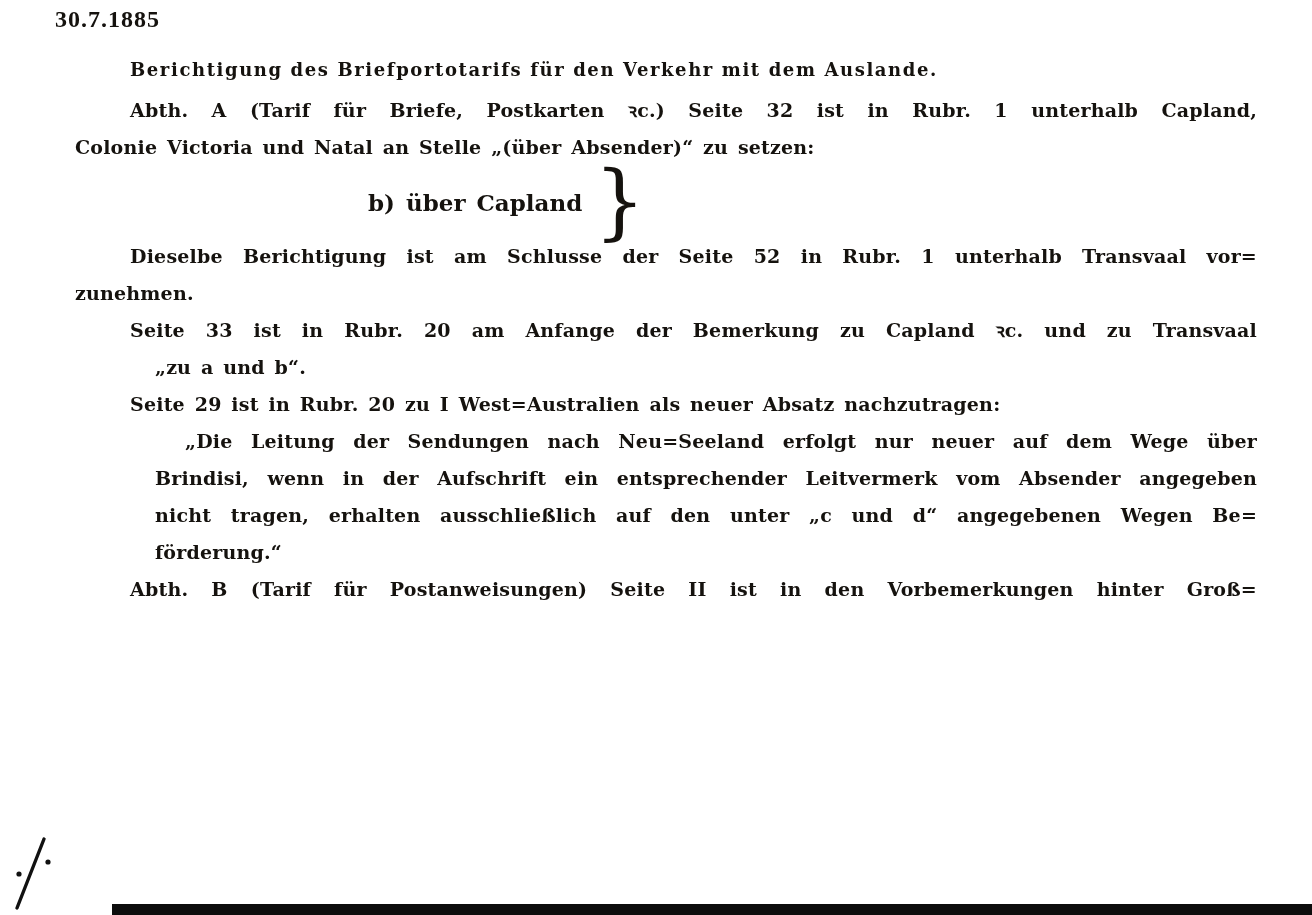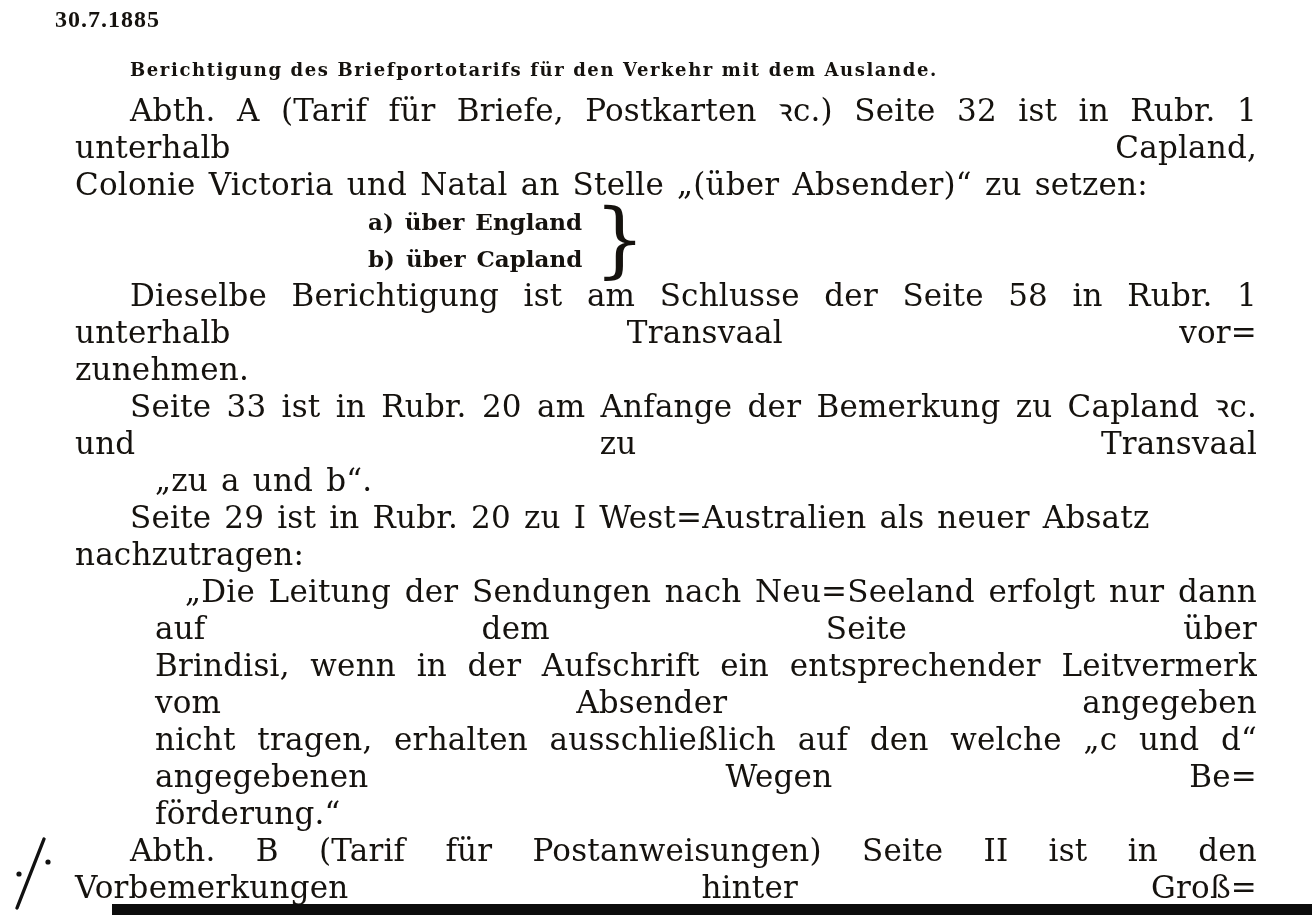--- a/index.html
+++ b/index.html
@@ -19,21 +19,21 @@
   }
   .body-col{
     position:absolute;left:75px;top:50px;width:1182px;
   }
   .heading{
     font-size:18px;font-weight:700;letter-spacing:1.6px;
     line-height:40px;margin-left:55px;margin-bottom:2px;
     white-space:nowrap;
   }
   .line{
-    font-size:31px;font-weight:400;line-height:37px;
+    font-size:19px;font-weight:700;line-height:37px;
     letter-spacing:0.2px;word-spacing:3px;
   }
   .j{text-align:justify;text-align-last:justify;}
   .ind{text-indent:55px;}
   .q{padding-left:80px;}
   .qf{padding-left:80px;text-indent:30px;}
   .options{
     display:flex;align-items:center;margin-left:293px;width:max-content;
   }
   .options .opt{font-size:23px;font-weight:700;line-height:37px;word-spacing:3px;}
@@ -57,38 +57,37 @@
 
   <div class="body-col">
 
     <div class="heading">Berichtigung des Briefportotarifs für den Verkehr mit dem Auslande.</div>
 
     <div class="line ind j">Abth. A (Tarif für Briefe, Postkarten ꝛc.) Seite 32 ist in Rubr. 1 unterhalb Capland,</div>
     <div class="line">Colonie Victoria und Natal an Stelle „(über Absender)“ zu setzen:</div>
 
     <div class="options">
       <div>
-        <div class="opt">a) über England</div>
         <div class="opt">b) über Capland</div>
       </div>
       <span class="brace">}</span>
     </div>
 
-    <div class="line ind j">Dieselbe Berichtigung ist am Schlusse der Seite 58 in Rubr. 1 unterhalb Transvaal vor=</div>
+    <div class="line ind j">Dieselbe Berichtigung ist am Schlusse der Seite 52 in Rubr. 1 unterhalb Transvaal vor=</div>
     <div class="line">zunehmen.</div>
 
     <div class="line ind j">Seite 33 ist in Rubr. 20 am Anfange der Bemerkung zu Capland ꝛc. und zu Transvaal</div>
 
     <div class="line q">„zu a und b“.</div>
 
     <div class="line ind">Seite 29 ist in Rubr. 20 zu I West=Australien als neuer Absatz nachzutragen:</div>
 
-    <div class="line qf j">„Die Leitung der Sendungen nach Neu=Seeland erfolgt nur dann auf dem Seite über</div>
+    <div class="line qf j">„Die Leitung der Sendungen nach Neu=Seeland erfolgt nur neuer auf dem Wege über</div>
     <div class="line q j">Brindisi, wenn in der Aufschrift ein entsprechender Leitvermerk vom Absender angegeben</div>
-    <div class="line q j">nicht tragen, erhalten ausschließlich auf den welche „c und d“ angegebenen Wegen Be=</div>
+    <div class="line q j">nicht tragen, erhalten ausschließlich auf den unter „c und d“ angegebenen Wegen Be=</div>
     <div class="line q">förderung.“</div>
 
     <div class="line ind j">Abth. B (Tarif für Postanweisungen) Seite II ist in den Vorbemerkungen hinter Groß=</div>
 
   </div>
 
   <svg class="margin-mark" width="52" height="80" viewBox="0 0 52 80">
     <line x1="37" y1="3" x2="10" y2="72" stroke="#111111" stroke-width="3.4" stroke-linecap="round"></line>
     <circle cx="41" cy="26" r="2.6" fill="#111111"></circle>
     <circle cx="12" cy="38" r="2.6" fill="#111111"></circle>

